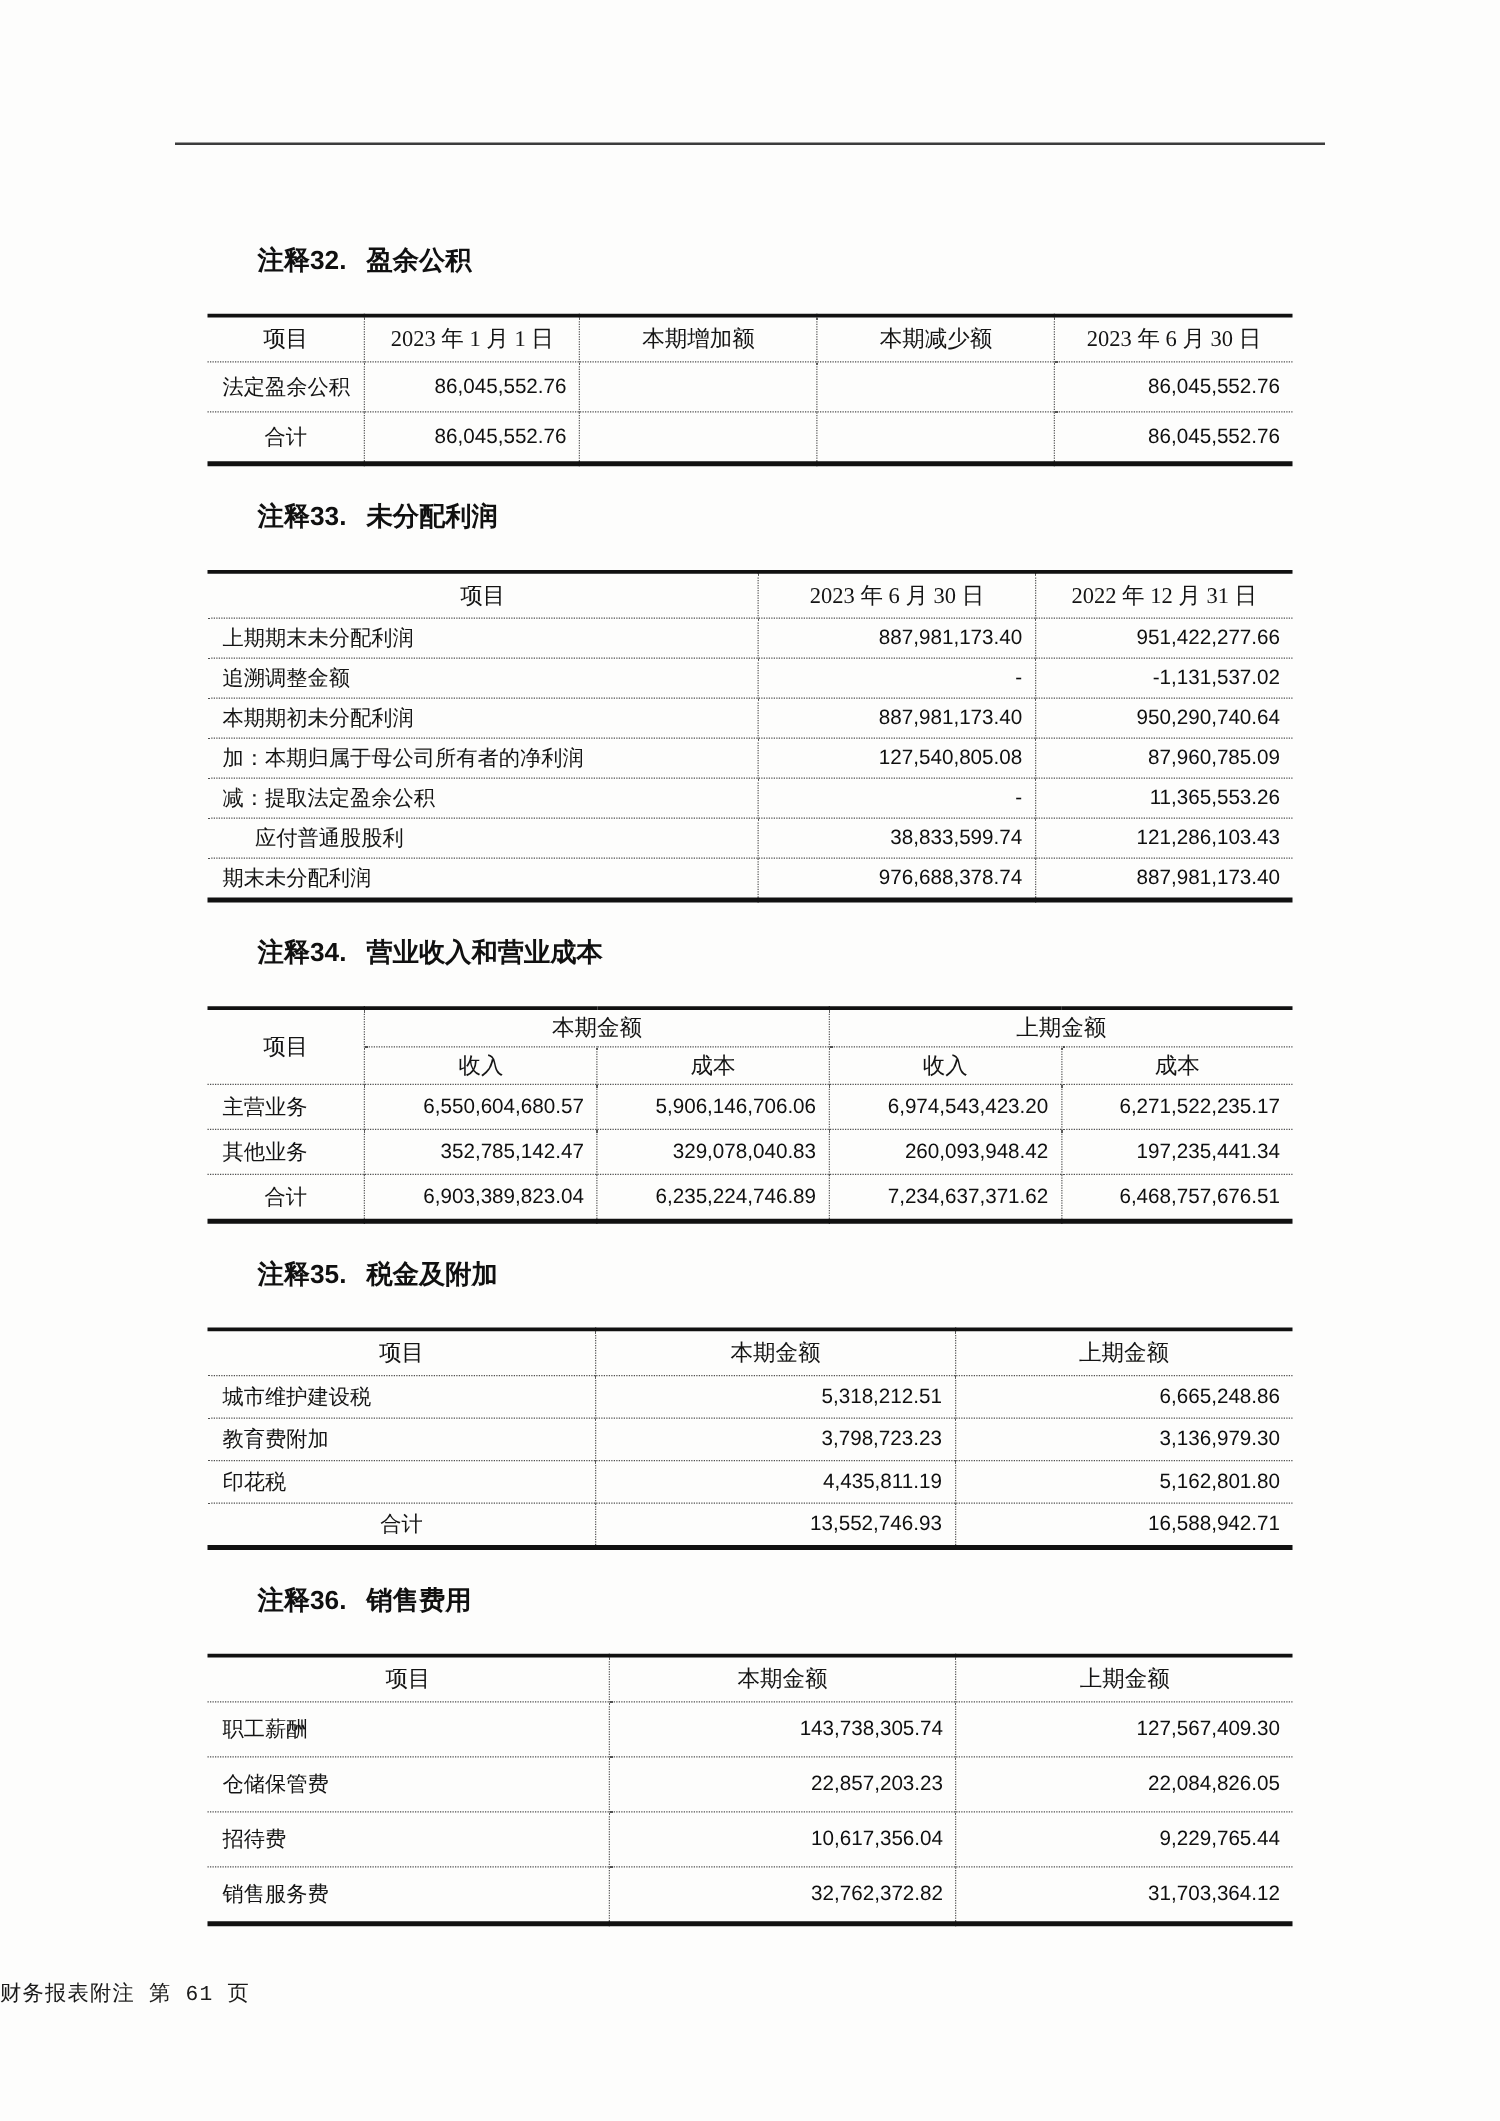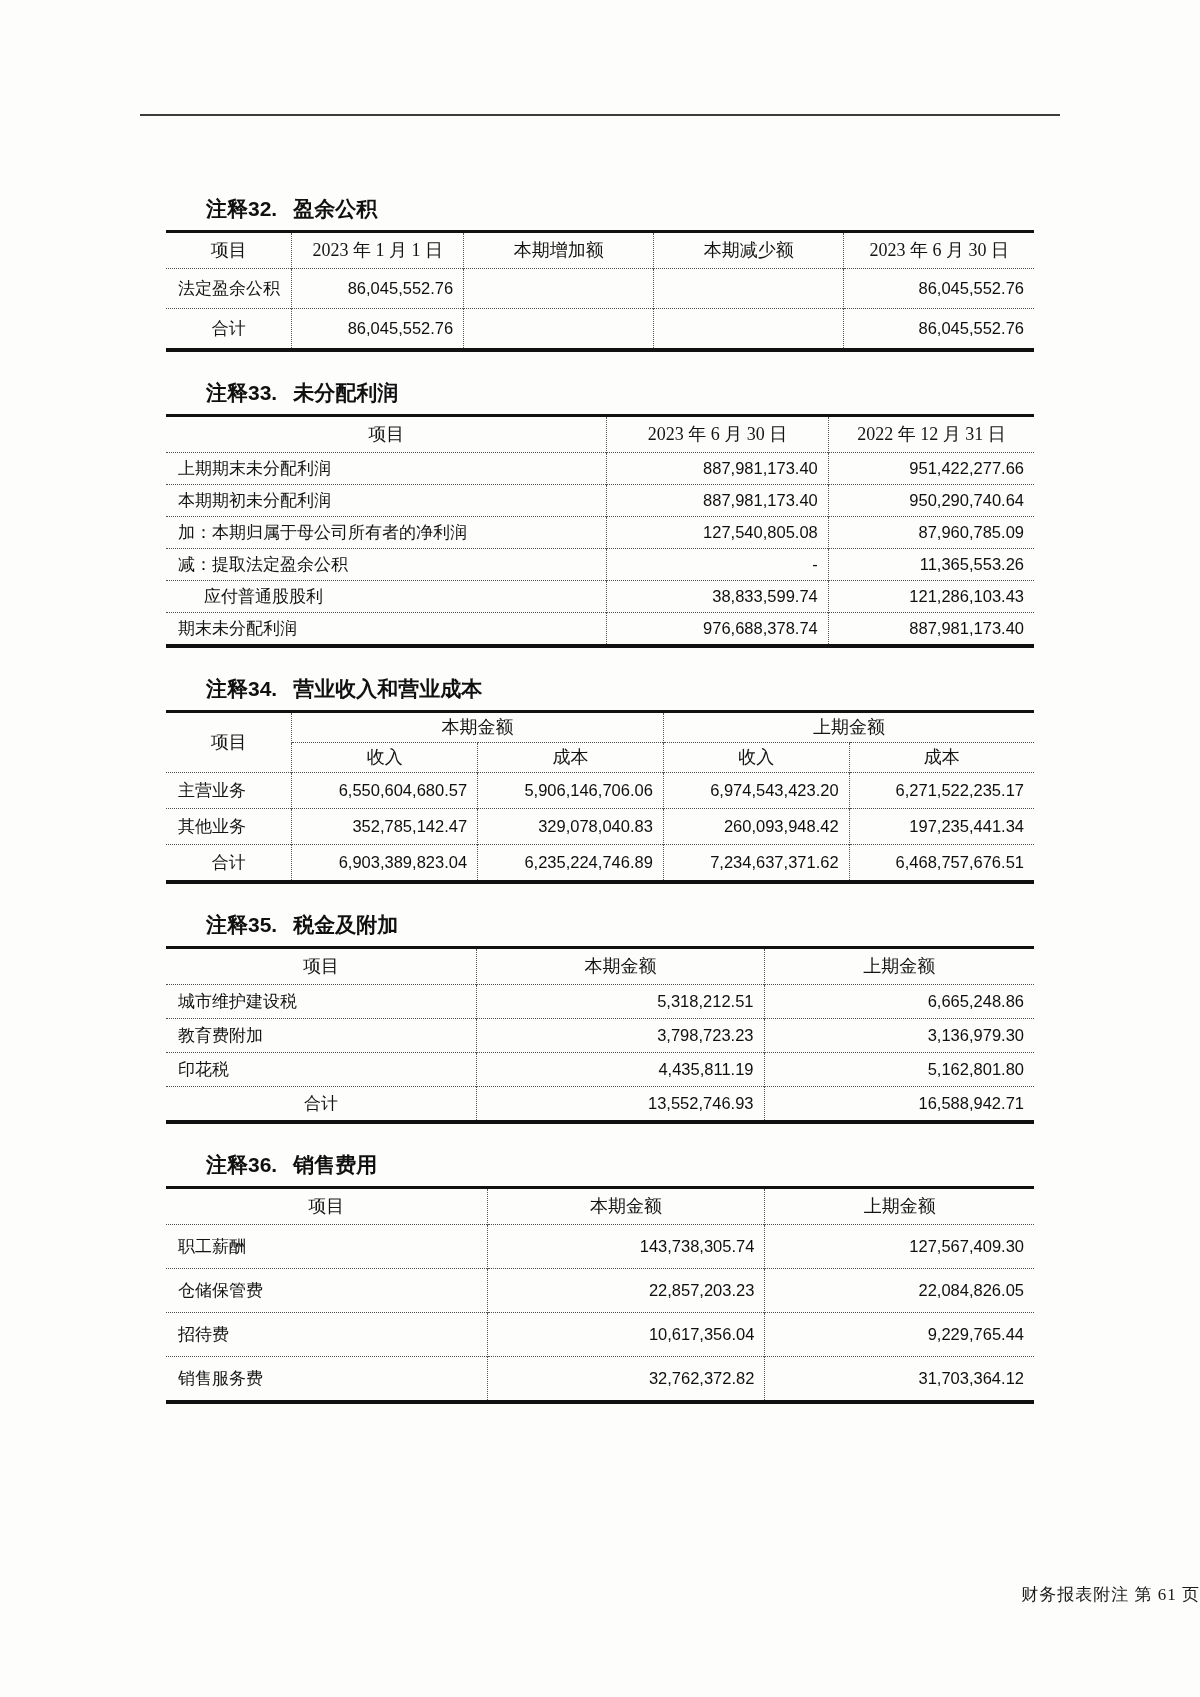--- a/index.html
+++ b/index.html
@@ -22,21 +22,21 @@
     margin:28px 26px 0;
     padding-left:40px;
     font-family:"Liberation Sans", sans-serif;
     font-weight:700;
     font-size:21px;
     line-height:26px;
     color:#101010;
   }
   .sec-title .t-name { margin-left:16px; }
   .sec-title.first { margin-top:80px; }
-  .tbl-wrap { margin:8px 26px 0; }
+  .tbl-wrap { margin:29px 26px 0; }
   table.t {
     width:100%;
     table-layout:fixed;
     border-collapse:collapse;
     border-top:3px solid #111;
     border-bottom:4px solid #111;
   }
   .t th, .t td {
     font-weight:normal;
     font-size:17px;
@@ -62,24 +62,25 @@
   .tA tbody td { padding-top:9px; padding-bottom:9px; }
   .tB tbody td { padding-top:5px; padding-bottom:5px; }
   .tC tbody td { padding-top:7px; padding-bottom:7px; }
   .tC thead th { padding-top:4px; padding-bottom:4px; }
   .tD tbody td { padding-top:6px; padding-bottom:6px; }
   .tE tbody td { padding-top:11px; padding-bottom:11px; }
   .footer {
     position:absolute;
     left:0; right:0;
     top:1583px;
-    text-align:right;
+    text-align:left;
     font-size:17px;
     letter-spacing:1px;
     color:#1a1a1a;
+    font-family:Liberation Mono, monospace;
   }
 </style>
 </head>
 <body>
 
 <div class="page">
   <div class="content">
     <div class="top-rule"></div>
 
     <h2 class="sec-title first">
@@ -139,20 +140,25 @@
             <th class="vl">2022 年 12 月 31 日</th>
           </tr>
         </thead>
         <tbody>
           <tr>
             <td class="lbl">上期期末未分配利润</td>
             <td class="vl num">887,981,173.40</td>
             <td class="vl num">951,422,277.66</td>
           </tr>
           <tr>
+            <td class="lbl">追溯调整金额</td>
+            <td class="vl num">-</td>
+            <td class="vl num">-1,131,537.02</td>
+          </tr>
+          <tr>
             <td class="lbl">本期期初未分配利润</td>
             <td class="vl num">887,981,173.40</td>
             <td class="vl num">950,290,740.64</td>
           </tr>
           <tr>
             <td class="lbl">加：本期归属于母公司所有者的净利润</td>
             <td class="vl num">127,540,805.08</td>
             <td class="vl num">87,960,785.09</td>
           </tr>
           <tr>

